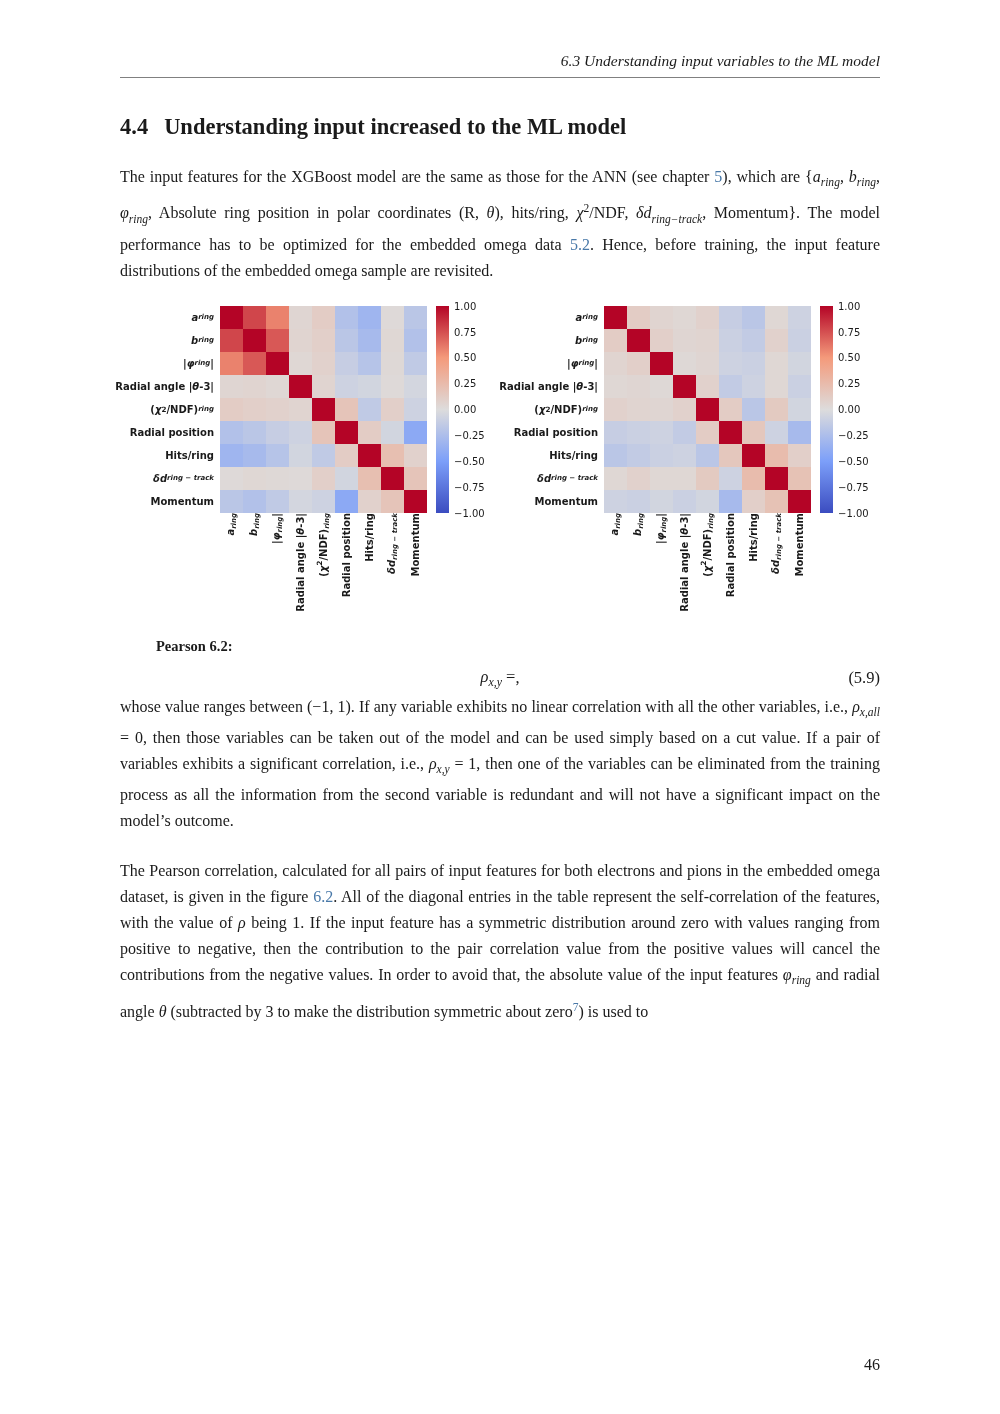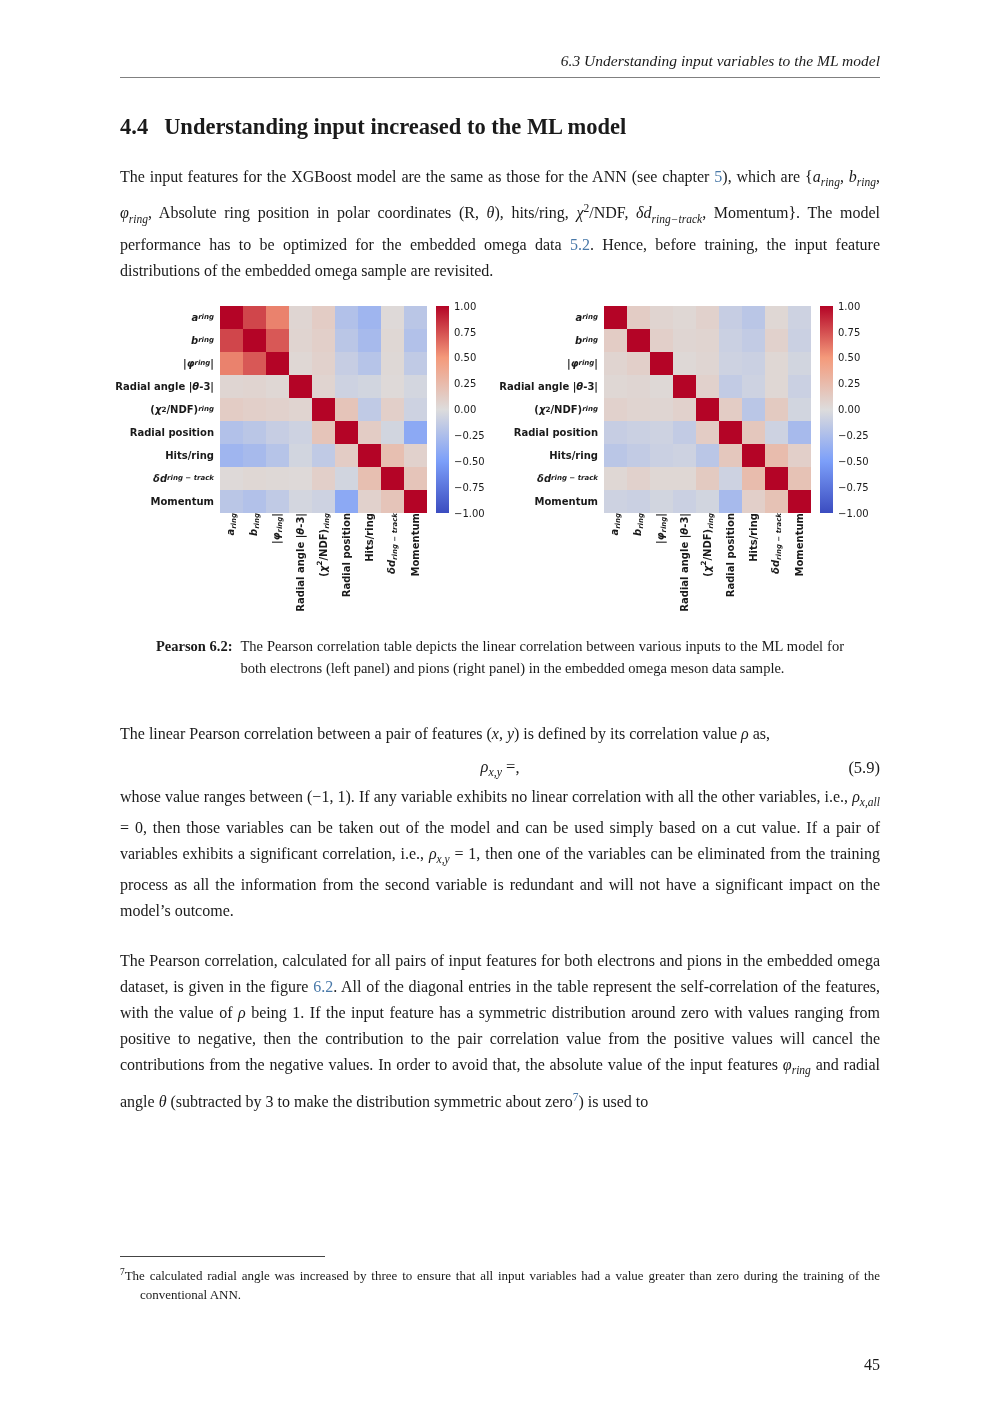--- a/index.html
+++ b/index.html
@@ -370,35 +370,29 @@
             <div class="hm-xlabel">
               <span>Momentum</span>
             </div>
           </div>
         </div>
       </div>
   </div>
 
   <div class="caption">
     <span class="lbl">Pearson 6.2:</span>
-    <span class="txt">The Pearson correlation table depicts the linear correlation between various inputs to the ML model for both electrons (left panel) and pions (right panel) in the embedded omega meson data sample.</span>
   </div>
 
-  <p class="body" style="margin-top:42px">The linear Pearson correlation between a pair of features (<span class="it">x, y</span>) is defined by its correlation value <span class="it">ρ</span> as,</p>
 
   <div class="equation">
     <span><span class="it">ρ</span><sub>x,y</sub>  =</span>
     <span>,</span>
     <span class="eq-number">(5.9)</span>
   </div>
 
   <p class="body" style="margin-top:4px">whose value ranges between (−1, 1).  If any variable exhibits no linear correlation with all the other variables, i.e., <span class="it">ρ</span><sub>x,all</sub> = 0, then those variables can be taken out of the model and can be used simply based on a cut value.  If a pair of variables exhibits a significant correlation, i.e., <span class="it">ρ</span><sub>x,y</sub> = 1, then one of the variables can be eliminated from the training process as all the information from the second variable is redundant and will not have a significant impact on the model’s outcome.</p>
 
   <p class="body">The Pearson correlation, calculated for all pairs of input features for both electrons and pions in the embedded omega dataset, is given in the figure <span class="lnk">6.2</span>.  All of the diagonal entries in the table represent the self-correlation of the features, with the value of <span class="it">ρ</span> being 1.  If the input feature has a symmetric distribution around zero with values ranging from positive to negative, then the contribution to the pair correlation value from the positive values will cancel the contributions from the negative values.  In order to avoid that, the absolute value of the input features <span class="it">φ</span><sub>ring</sub> and radial angle <span class="it">θ</span> (subtracted by 3 to make the distribution symmetric about zero<sup class="lnk">7</sup>) is used to</p>
 
-  <div class="footnote">
-    <div class="rule"></div>
-    <p><sup>7</sup>The calculated radial angle was increased by three to ensure that all input variables had a value greater than zero during the training of the conventional ANN.</p>
-  </div>
-
-  <div class="page-number">45</div>
+
+  <div class="page-number">46</div>
 
 </div>
 
 </body></html>

